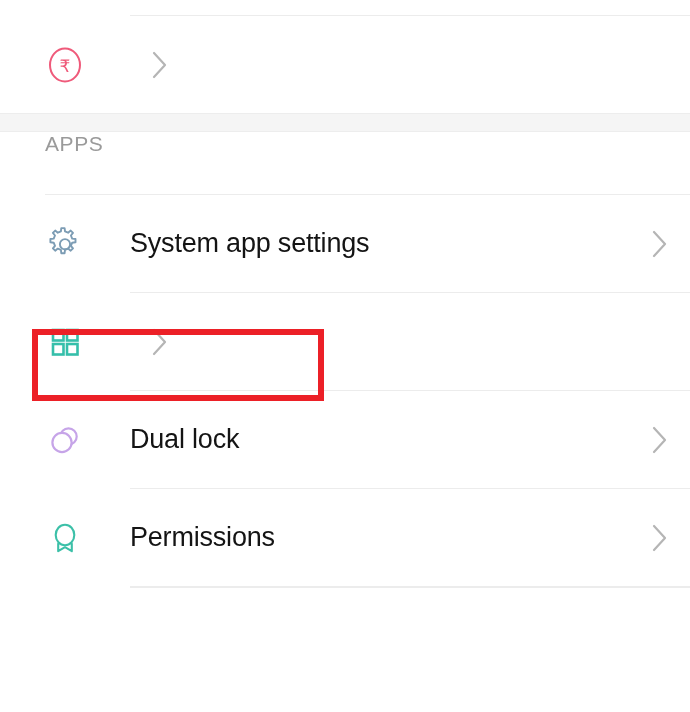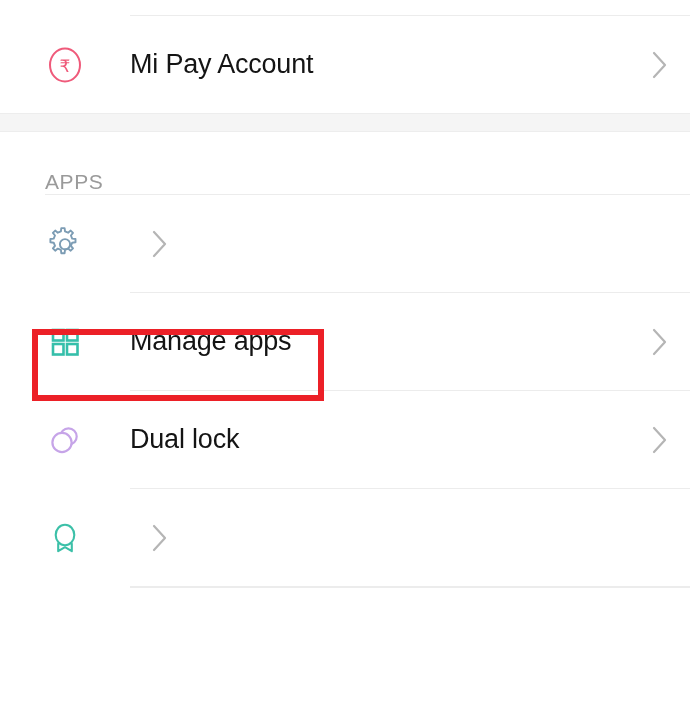--- a/index.html
+++ b/index.html
@@ -57,21 +57,21 @@
     background:#f5f5f5;
     border-top:1px solid #ededed;
     border-bottom:1px solid #ededed;
     box-sizing:border-box;
   }
 
   
   .section-header{
     height:62px;
     display:flex;
-    align-items:flex-end;
+    align-items:flex-start;
     padding-left:45px;
     box-sizing:border-box;
   }
   .section-header .section-title{
     font-size:21px;
     color:#9a9a9a;
     letter-spacing:0.6px;
   }
 
   
@@ -99,21 +99,20 @@
   <div class="top-spacer"></div>
   <div class="divider"></div>
 
   <div class="row">
     <div class="icon-cell">
       <svg width="40" height="40" viewBox="0 0 40 40">
         <ellipse cx="20" cy="20" rx="15" ry="16.5" fill="none" stroke="#ef5a7a" stroke-width="2"></ellipse>
         <text x="20" y="27" text-anchor="middle" font-family="DejaVu Sans, sans-serif" font-size="17" fill="#ef5a7a">₹</text>
       </svg>
     </div>
-    <div class="label">Mi Pay Account</div>
     <div class="chev">
       <svg width="22" height="38" viewBox="0 0 22 38">
         <polyline points="5,7 16,19 5,31" fill="none" stroke="#b5b5b5" stroke-width="2.2" stroke-linecap="round" stroke-linejoin="round"></polyline>
       </svg>
     </div>
   </div>
 
   <div class="band"></div>
 
   <div class="section-header">
@@ -121,38 +120,38 @@
   </div>
   <div class="divider full"></div>
 
   <div class="row">
     <div class="icon-cell">
       <svg width="40" height="40" viewBox="0 0 40 40">
         <path d="M20 6.2 l3.1 1.3 2.6-2.1 2.3 2.3 -2.1 2.6 1.3 3.1 3.3 0.4 0 3.3 -3.3 0.4 -1.3 3.1 2.1 2.6 -2.3 2.3 -2.6-2.1 -3.1 1.3 -0.4 3.3 -3.3 0 -0.4-3.3 -3.1-1.3 -2.6 2.1 -2.3-2.3 2.1-2.6 -1.3-3.1 -3.3-0.4 0-3.3 3.3-0.4 1.3-3.1 -2.1-2.6 2.3-2.3 2.6 2.1 3.1-1.3 0.4-3.3 3.3 0 z" transform="translate(0,1.2)" fill="none" stroke="#7c9cb4" stroke-width="1.9" stroke-linejoin="round"></path>
         <circle cx="20" cy="20.2" r="5.1" fill="none" stroke="#7c9cb4" stroke-width="1.9"></circle>
       </svg>
     </div>
+    <div class="label">System app settings</div>
     <div class="chev">
       <svg width="22" height="38" viewBox="0 0 22 38">
         <polyline points="5,7 16,19 5,31" fill="none" stroke="#b5b5b5" stroke-width="2.2" stroke-linecap="round" stroke-linejoin="round"></polyline>
       </svg>
     </div>
   </div>
   <div class="divider"></div>
 
   <div class="row">
     <div class="icon-cell">
       <svg width="40" height="40" viewBox="0 0 40 40">
         <rect x="8" y="8" width="10.5" height="10.5" fill="none" stroke="#35bfaa" stroke-width="2.6"></rect>
         <rect x="22" y="8" width="10.5" height="10.5" fill="none" stroke="#35bfaa" stroke-width="2.6"></rect>
         <rect x="8" y="22" width="10.5" height="10.5" fill="none" stroke="#35bfaa" stroke-width="2.6"></rect>
         <rect x="22" y="22" width="10.5" height="10.5" fill="none" stroke="#35bfaa" stroke-width="2.6"></rect>
       </svg>
     </div>
-    <div class="label">Manage apps</div>
     <div class="chev">
       <svg width="22" height="38" viewBox="0 0 22 38">
         <polyline points="5,7 16,19 5,31" fill="none" stroke="#b5b5b5" stroke-width="2.2" stroke-linecap="round" stroke-linejoin="round"></polyline>
       </svg>
     </div>
   </div>
   <div class="divider"></div>
 
   <div class="row">
     <div class="icon-cell">
@@ -170,20 +169,21 @@
   </div>
   <div class="divider"></div>
 
   <div class="row">
     <div class="icon-cell">
       <svg width="40" height="40" viewBox="0 0 40 40">
         <ellipse cx="20" cy="17" rx="9.3" ry="10.2" fill="none" stroke="#3cc0a8" stroke-width="2.1"></ellipse>
         <path d="M13.2 25.8 L13.2 33.2 L20 29.2 L26.8 33.2 L26.8 25.8" fill="none" stroke="#3cc0a8" stroke-width="2.1" stroke-linejoin="round" stroke-linecap="round"></path>
       </svg>
     </div>
+    <div class="label">Permissions</div>
     <div class="chev">
       <svg width="22" height="38" viewBox="0 0 22 38">
         <polyline points="5,7 16,19 5,31" fill="none" stroke="#b5b5b5" stroke-width="2.2" stroke-linecap="round" stroke-linejoin="round"></polyline>
       </svg>
     </div>
   </div>
   <div class="divider"></div>
 
   <div class="divider"></div>
 

